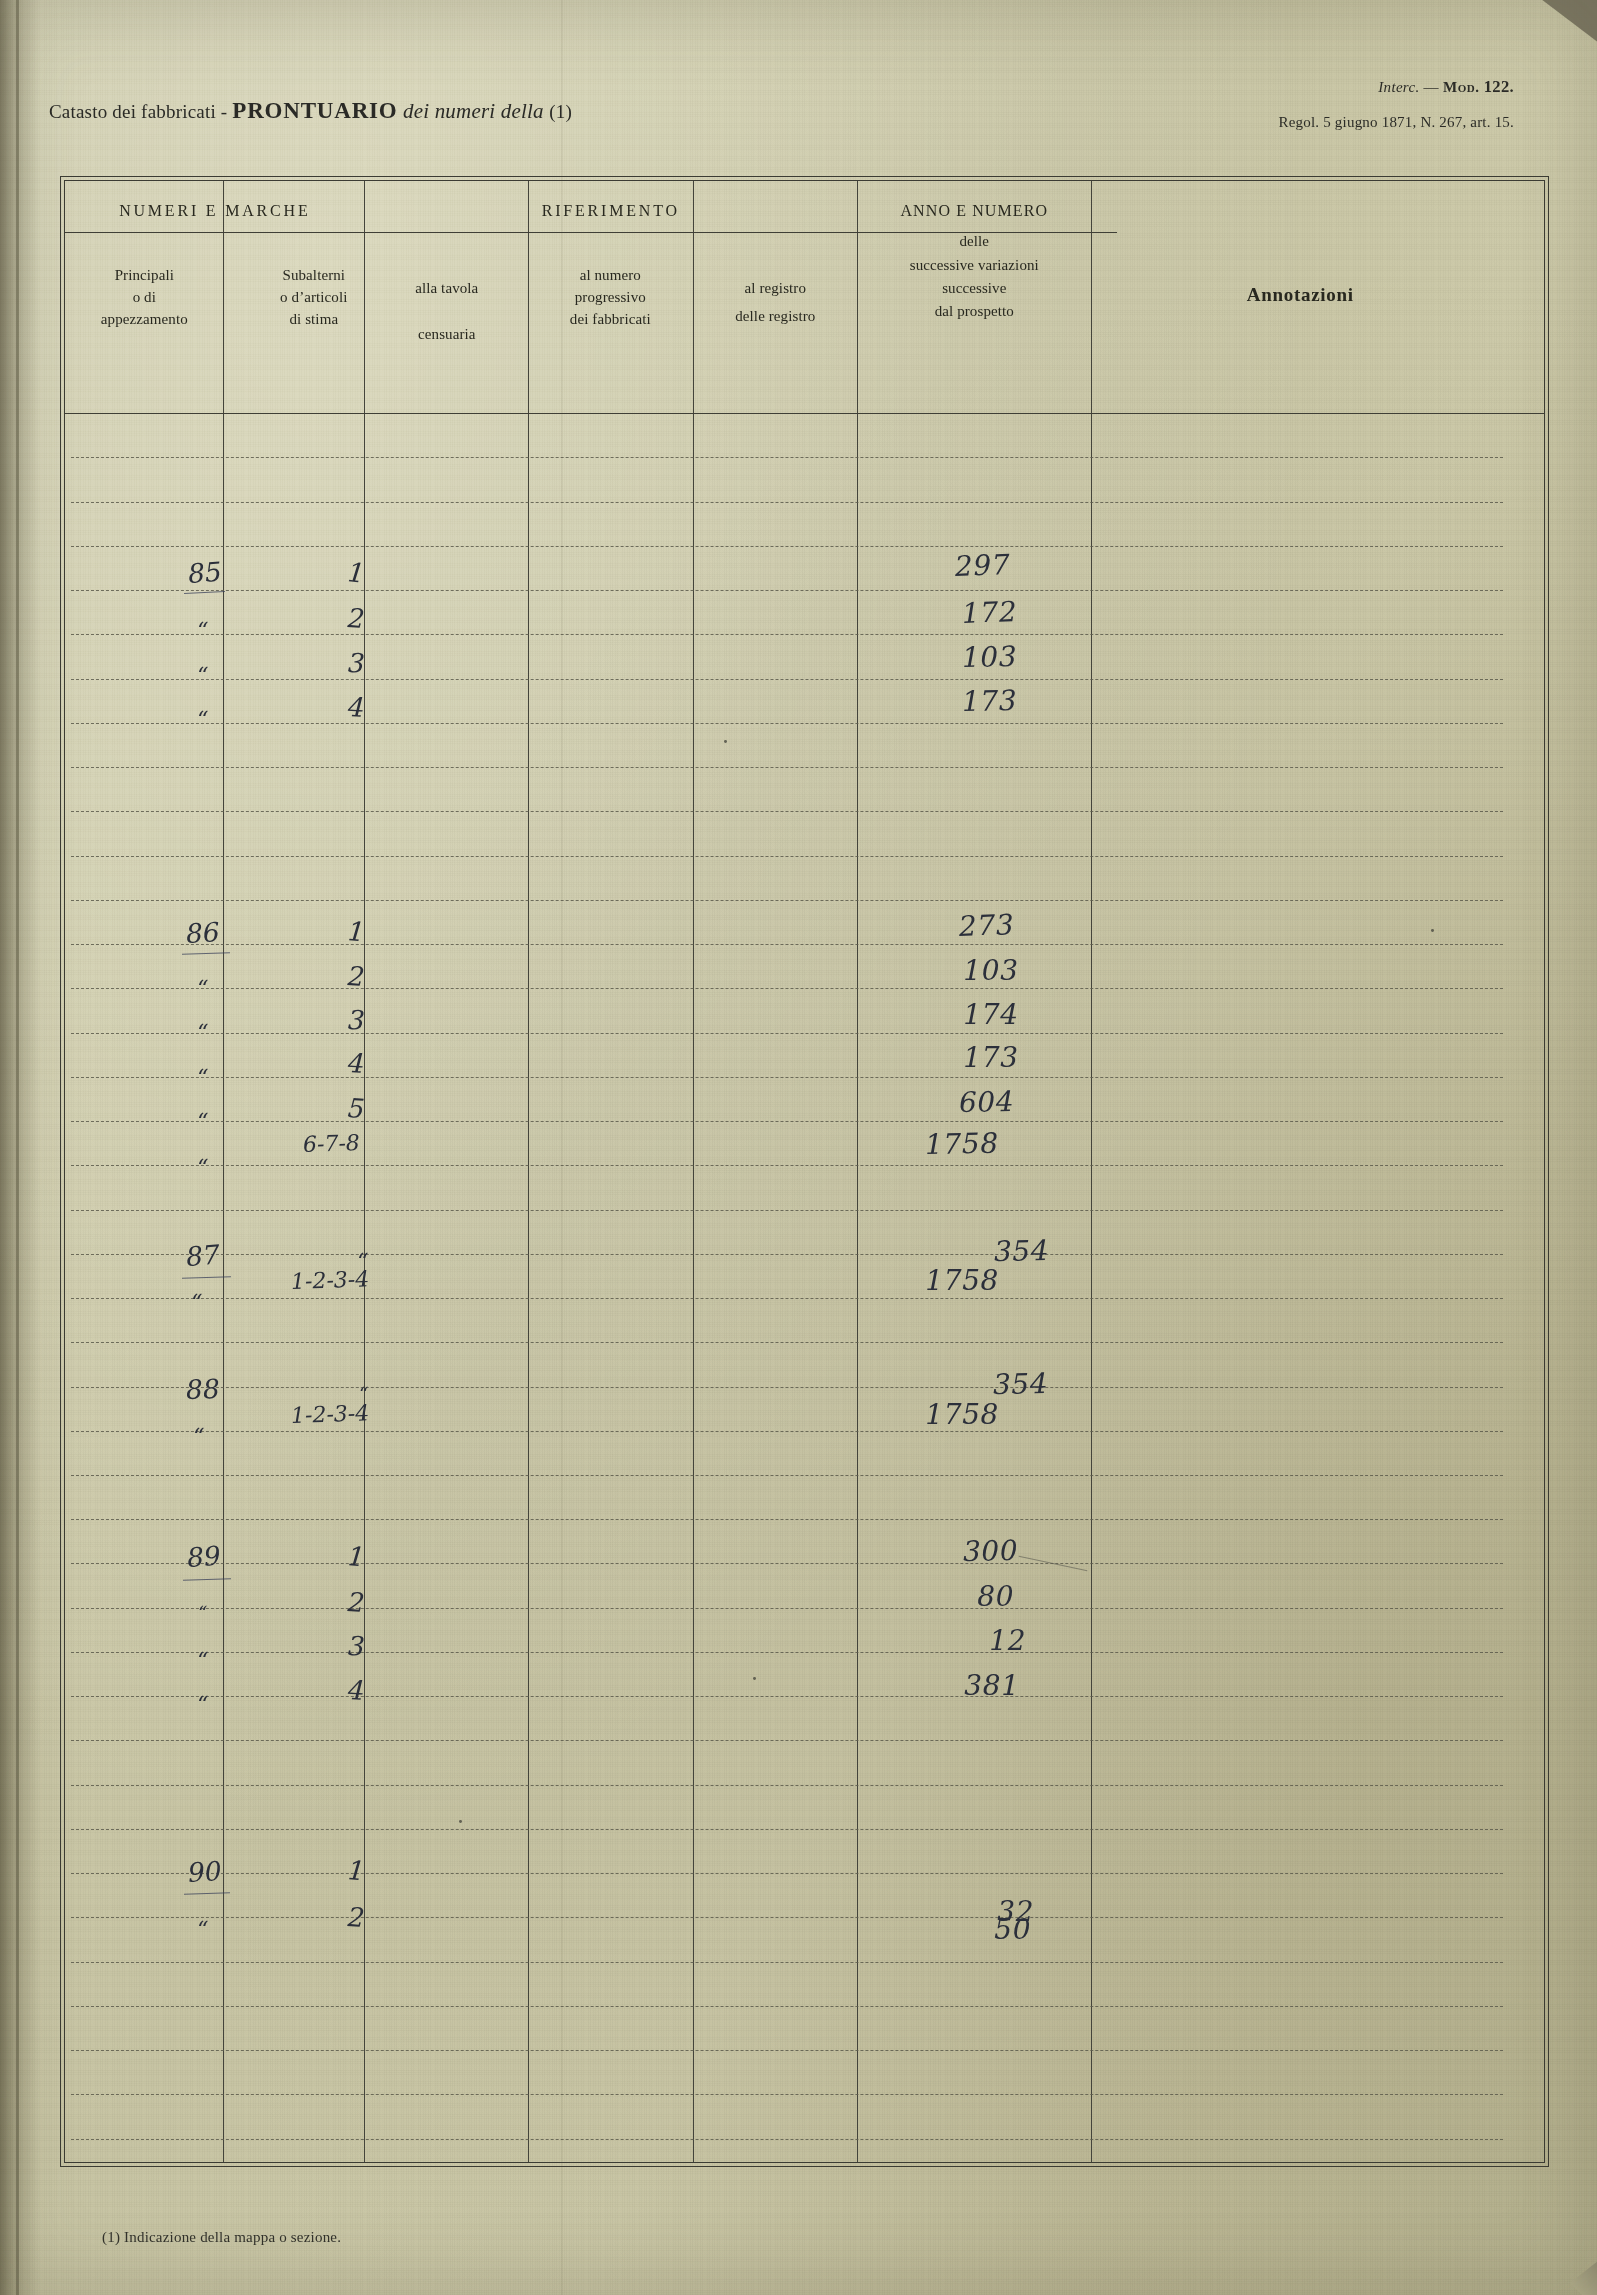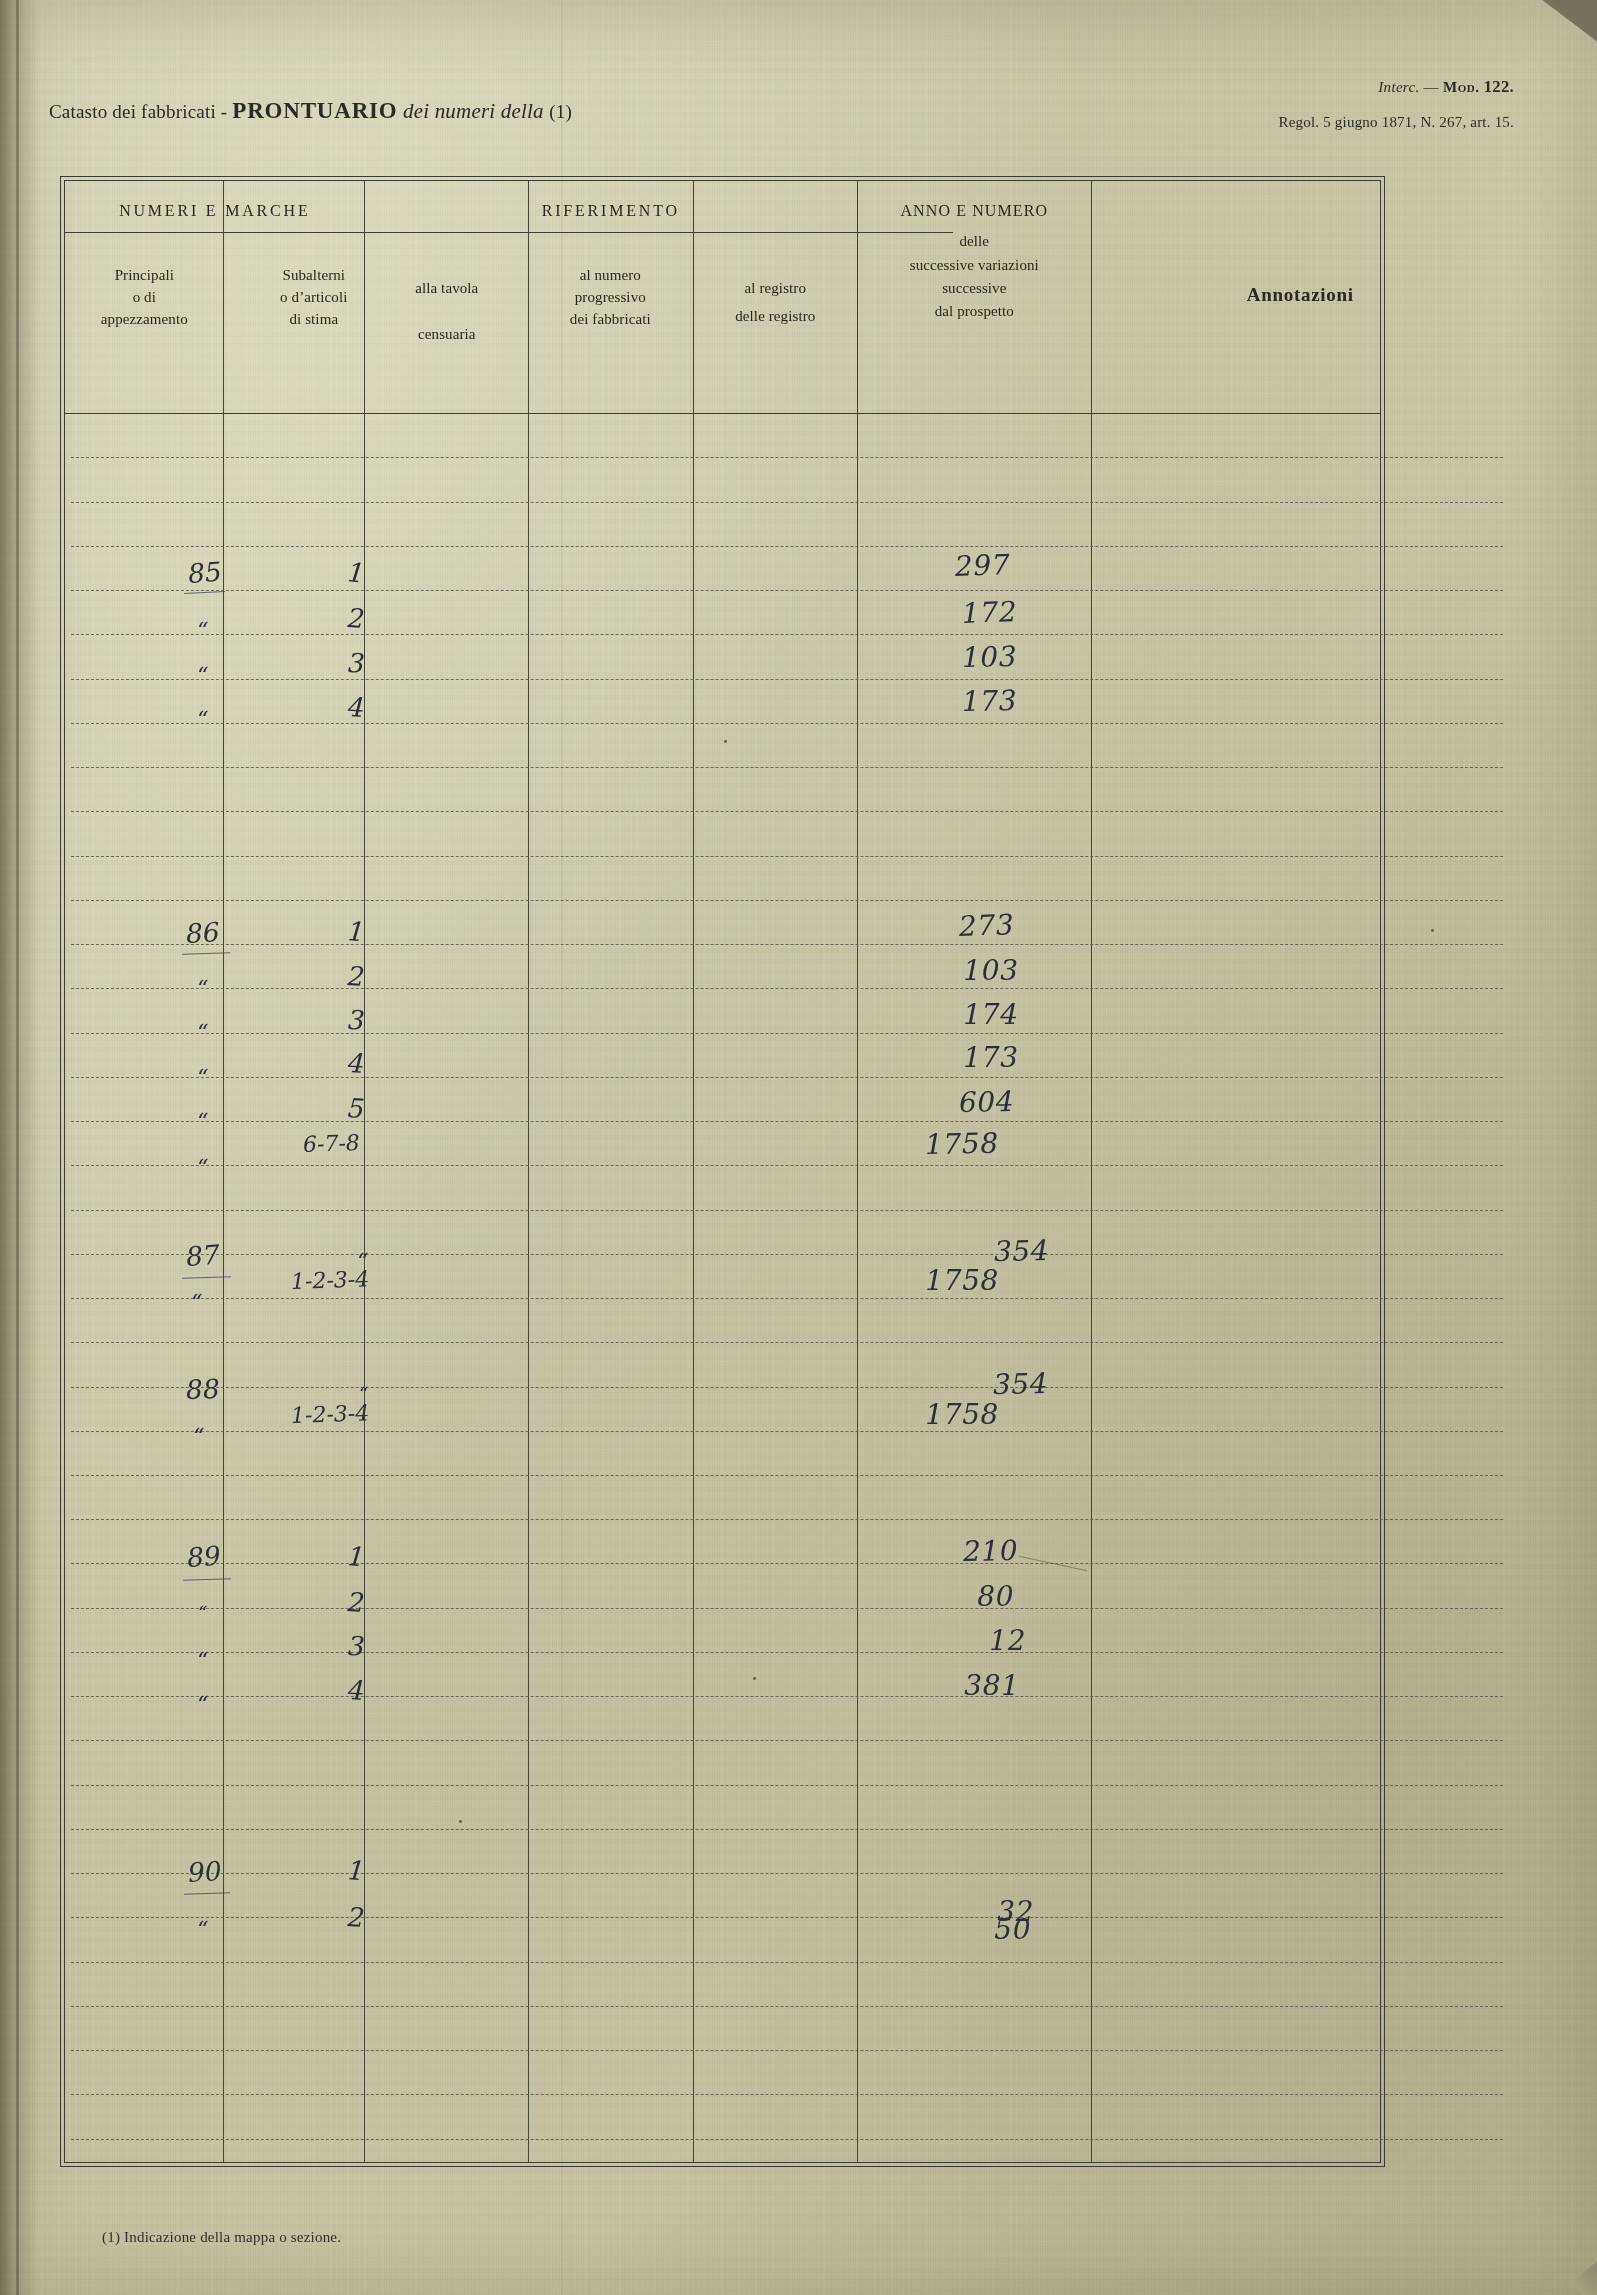--- a/index.html
+++ b/index.html
@@ -117,21 +117,21 @@
     font-size: 15px;
     color: #31312b;
     letter-spacing: 0.2px;
   }
 
   
   #table {
     position: absolute;
     left: 60px;
     top: 176px;
-    width: 1325px;
+    width: 1489px;
     height: 1991px;
     border: 1.7px solid #3b3b33;
     box-sizing: border-box;
   }
   #table-inner {
     position: absolute;
     inset: 3.3px;
     border: 1.1px solid #3b3b33;
     box-sizing: border-box;
   }
@@ -386,21 +386,21 @@
       <div class="hw ditto" style="left:294px; top:1203px; font-size:17.7px;">“</div>
       <div class="hw num" style="left:928px; top:1187px; transform:rotate(-1deg);">354</div>
 
       <div class="hw ditto" style="left:128px; top:1243px;">“</div>
       <div class="hw small" style="left:226px; top:1222px; transform:rotate(-2deg);">1-2-3-4</div>
       <div class="hw num" style="left:860px; top:1217px;">1758</div>
 
       <div class="hw big" style="left:122px; top:1361px; transform:rotate(-4deg);">89</div>
       <div class="underline-hw" style="left:118px; top:1398px; width:48px; transform:rotate(-2deg);"></div>
       <div class="hw big" style="left:283px; top:1359px; transform:rotate(5deg);">1</div>
-      <div class="hw num" style="left:898px; top:1354px; transform:rotate(-1deg);">210</div>
+      <div class="hw num" style="left:898px; top:1354px; transform:rotate(-1deg);">300</div>
 
       <div class="hw ditto" style="left:133px; top:1422px; font-size:17.7px;">“</div>
       <div class="hw big" style="left:283px; top:1405px; transform:rotate(4deg);">2</div>
       <div class="hw num" style="left:912px; top:1399px;">80</div>
 
       <div class="hw ditto" style="left:132px; top:1467px;">“</div>
       <div class="hw big" style="left:283px; top:1449px; transform:rotate(2deg);">3</div>
       <div class="hw num" style="left:924px; top:1443px;">12</div>
 
       <div class="hw ditto" style="left:132px; top:1511px;">“</div>

